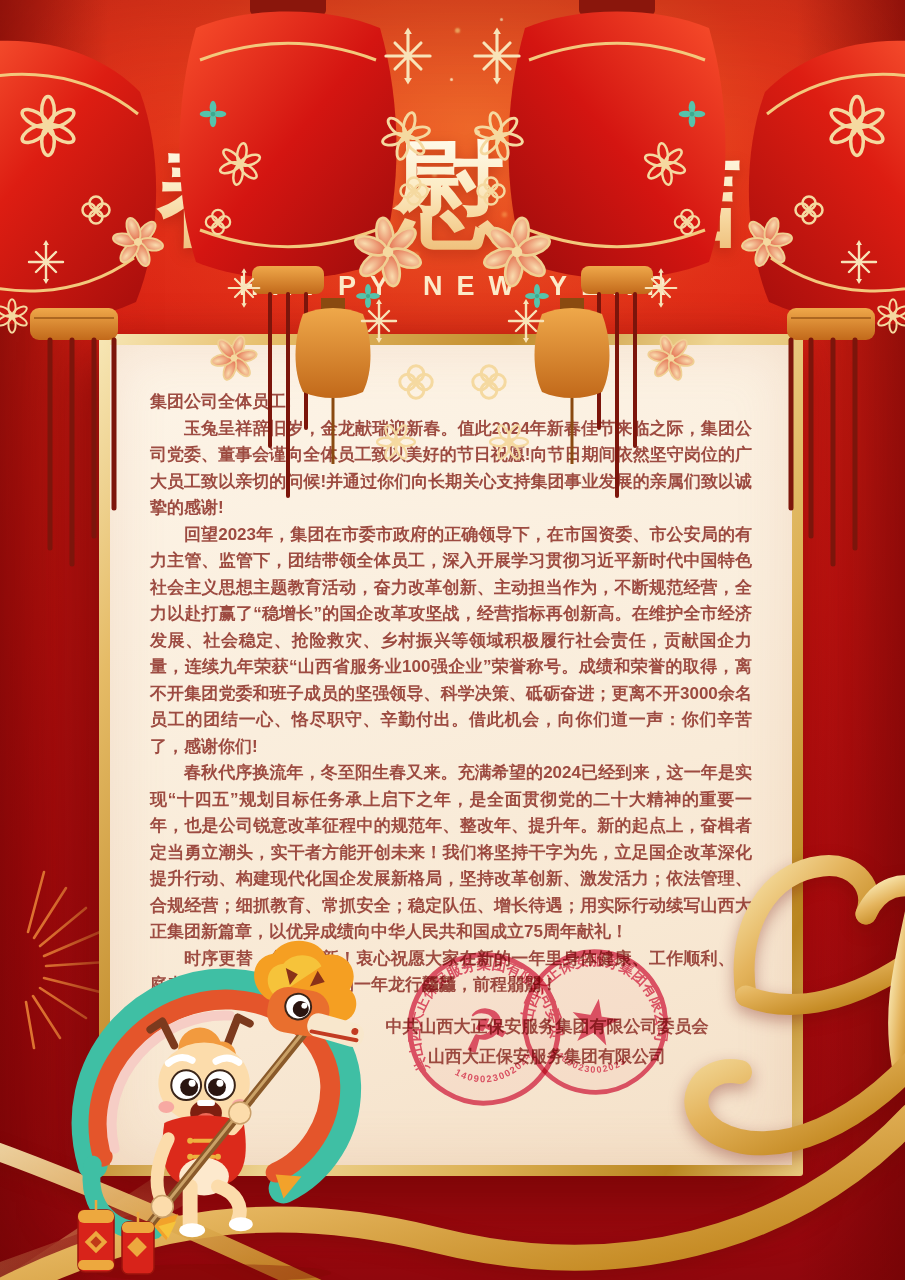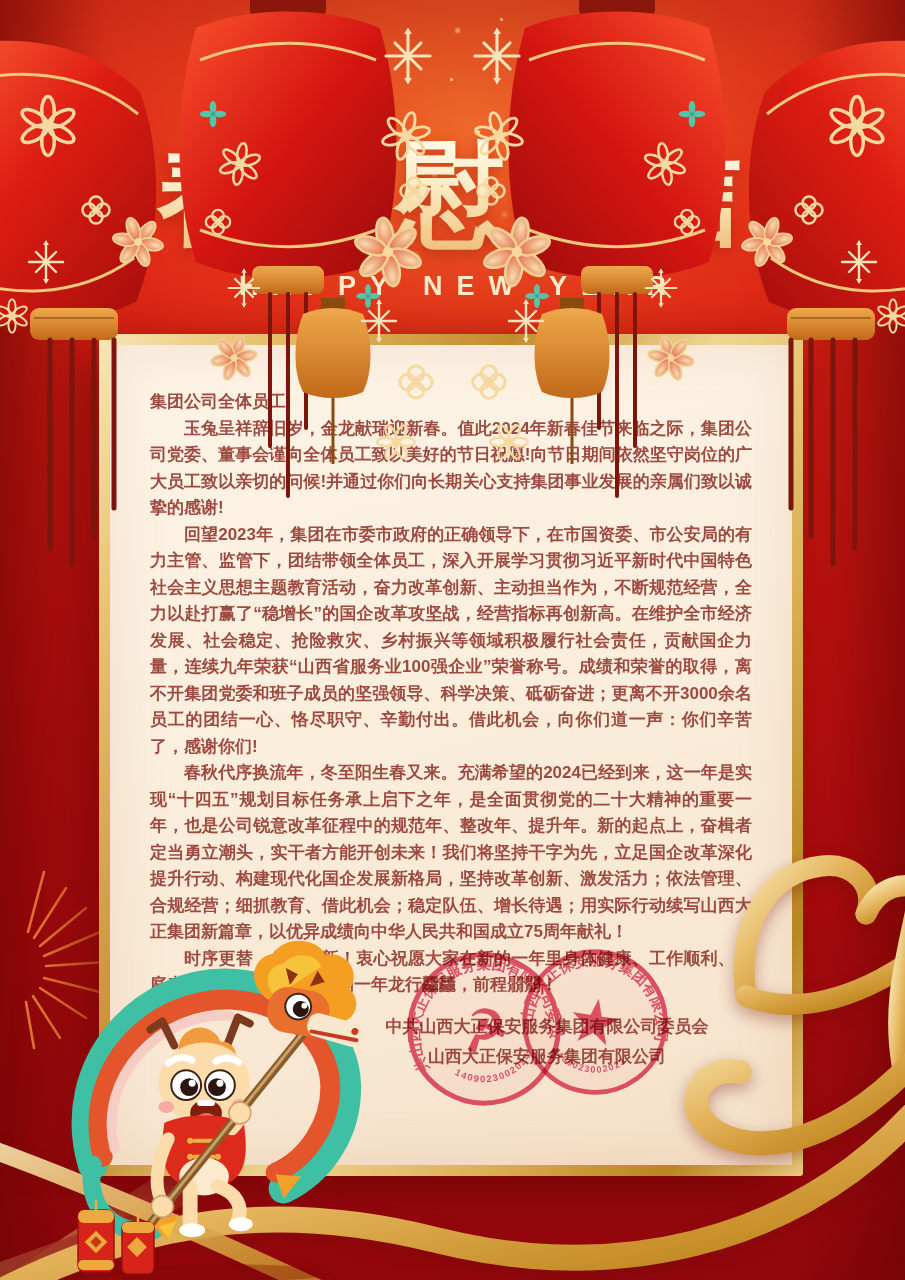--- a/index.html
+++ b/index.html
@@ -210,21 +210,21 @@
       <line x1="26" y1="142" x2="34" y2="188"></line>
     </g>
   </svg>
 
   <div class="card">
     <div class="paper">
       <div class="letter">
         <p class="salutation">集团公司全体员工:</p>
         <p class="para">玉兔呈祥辞旧岁，金龙献瑞迎新春。值此2024年新春佳节来临之际，集团公司党委、董事会谨向全体员工致以美好的节日祝愿!向节日期间依然坚守岗位的广大员工致以亲切的问候!并通过你们向长期关心支持集团事业发展的亲属们致以诚挚的感谢!</p>
         <p class="para">回望2023年，集团在市委市政府的正确领导下，在市国资委、市公安局的有力主管、监管下，团结带领全体员工，深入开展学习贯彻习近平新时代中国特色社会主义思想主题教育活动，奋力改革创新、主动担当作为，不断规范经营，全力以赴打赢了“稳增长”的国企改革攻坚战，经营指标再创新高。在维护全市经济发展、社会稳定、抢险救灾、乡村振兴等领域积极履行社会责任，贡献国企力量，连续九年荣获“山西省服务业100强企业”荣誉称号。成绩和荣誉的取得，离不开集团党委和班子成员的坚强领导、科学决策、砥砺奋进；更离不开3000余名员工的团结一心、恪尽职守、辛勤付出。借此机会，向你们道一声：你们辛苦了，感谢你们!</p>
-        <p class="para">春秋代序换流年，冬至阳生春又来。充满希望的2024已经到来，这一年是实现“十四五”规划目标任务承上启下之年，是全面贯彻党的二十大精神的重要一年，也是公司锐意改革征程中的规范年、整改年、提升年。新的起点上，奋楫者定当勇立潮头，实干者方能开创未来！我们将坚持干字为先，立足国企改革深化提升行动、构建现代化国企发展新格局，坚持改革创新、激发活力；依法管理、合规经营；细抓教育、借此机会；稳定队伍、增长待遇；用实际行动续写山西大正集团新篇章，以优异成绩向中华人民共和国成立75周年献礼！</p>
+        <p class="para">春秋代序换流年，冬至阳生春又来。充满希望的2024已经到来，这一年是实现“十四五”规划目标任务承上启下之年，是全面贯彻党的二十大精神的重要一年，也是公司锐意改革征程中的规范年、整改年、提升年。新的起点上，奋楫者定当勇立潮头，实干者方能开创未来！我们将坚持干字为先，立足国企改革深化提升行动、构建现代化国企发展新格局，坚持改革创新、激发活力；依法管理、合规经营；细抓教育、常抓安全；稳定队伍、增长待遇；用实际行动续写山西大正集团新篇章，以优异成绩向中华人民共和国成立75周年献礼！</p>
         <p class="para">时序更替，华章日新！衷心祝愿大家在新的一年里身体健康、工作顺利、家庭幸福、万事如意，愿新的一年龙行龘龘，前程朤朤！</p>
       </div>
       <div class="signature">
         <div>中共山西大正保安服务集团有限公司委员会</div>
         <div>山西大正保安服务集团有限公司</div>
       </div>
     </div>
 
     <svg class="seal seal-party" viewBox="0 0 160 160">
       <circle cx="80" cy="80" r="74" fill="rgba(230,70,105,.05)" stroke="#dd4265" stroke-width="5"></circle>

